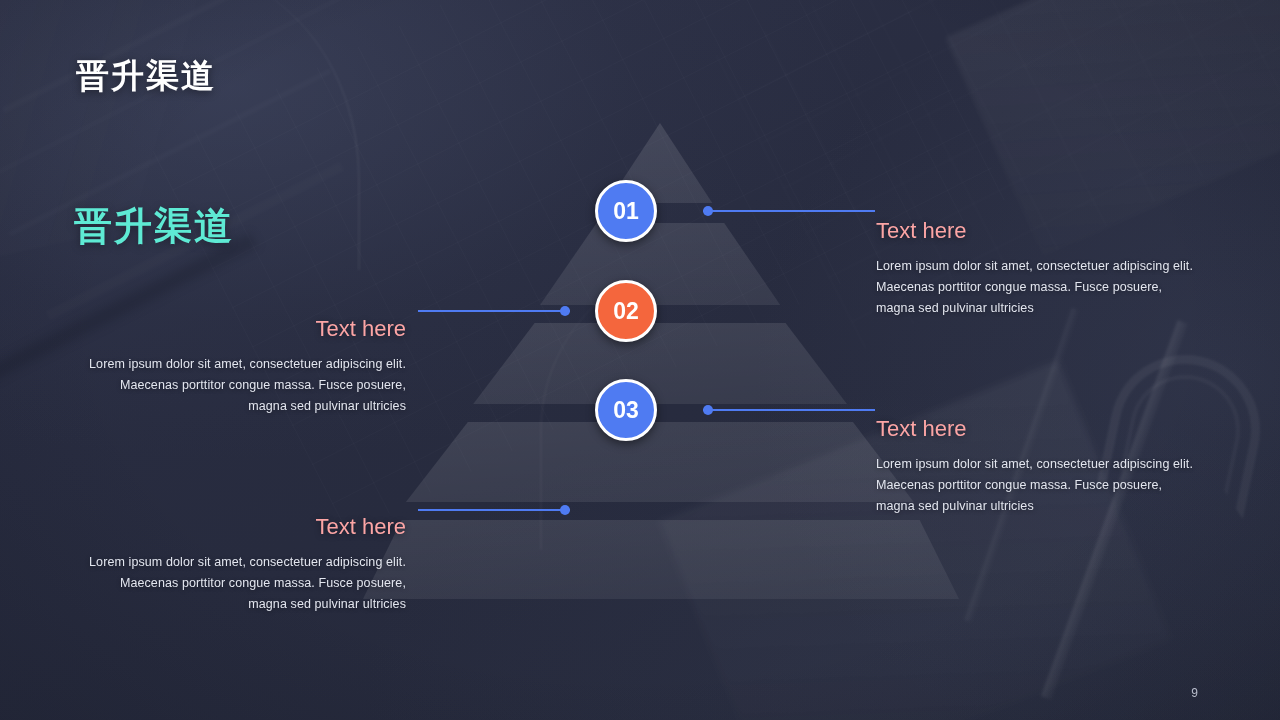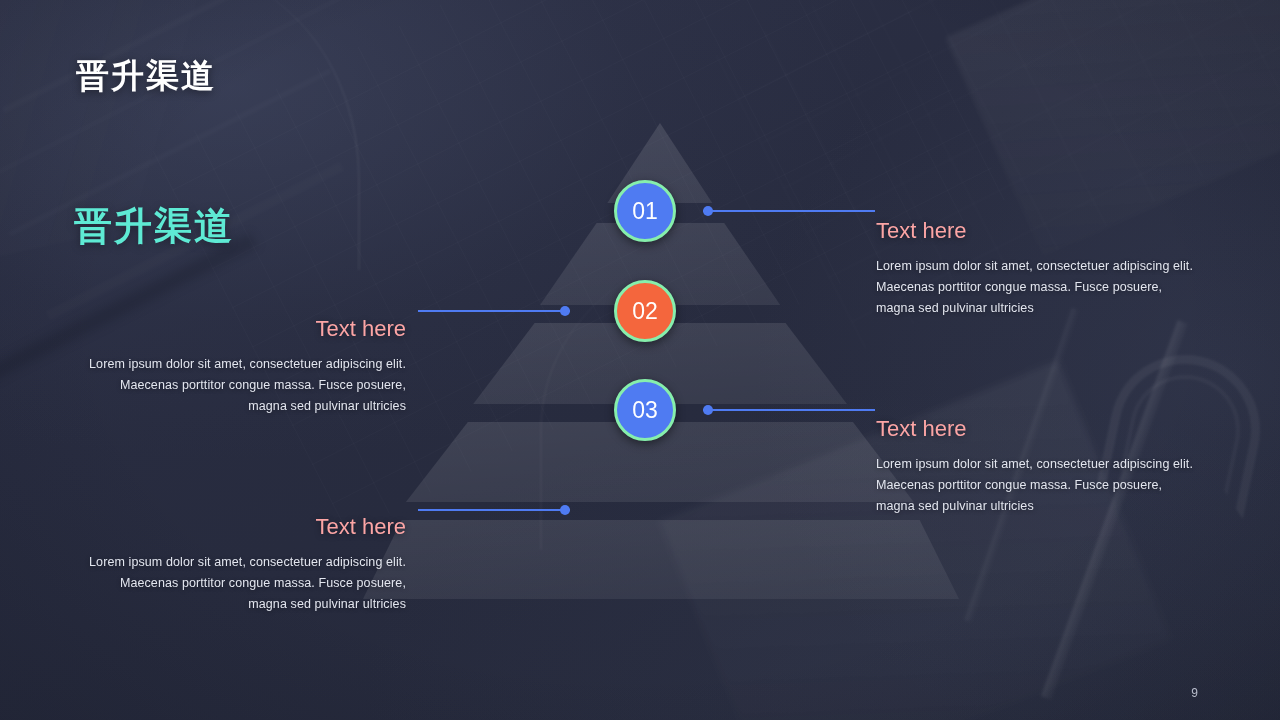--- a/index.html
+++ b/index.html
@@ -137,24 +137,24 @@
   .l4 i{ clip-path:polygon(7.2% 100%, 92.4% 100%, 82.2% 0%, 17.6% 0%); }
   .l5{ top:397px; height:79px; }
   .l5 i{ clip-path:polygon(0% 100%, 100% 100%, 93.4% 0%, 6.5% 0%); }
   .l1 i{ background:linear-gradient(175deg, rgba(255,255,255,.125), rgba(255,255,255,.085)); }
   .l5 i{ background:linear-gradient(175deg, rgba(255,255,255,.105), rgba(255,255,255,.055)); }
 
   
   .node{
     position:absolute; width:62px; height:62px; border-radius:50%;
     display:flex; align-items:center; justify-content:center;
-    font-size:23px; font-weight:normal; color:#ffffff;
-    border:3px solid #86efac;
+    font-size:23px; font-weight:bold; color:#ffffff;
+    border:3px solid #ffffff;
     box-shadow:0 3px 10px rgba(0,0,0,.45);
-    left:614px;
+    left:595px;
   }
   .node.blue{ background:#4f7bf2; }
   .node.orange{ background:#f4663d; }
   .n1{ top:180px; } .n2{ top:280px; } .n3{ top:379px;text-align:center; } .n4{ top:479px; }
 
   
   .conn{ position:absolute; height:10px; }
   .conn .line{
     position:absolute; top:4px; height:2px; background:#4f7bf2; width:100%;
   }

